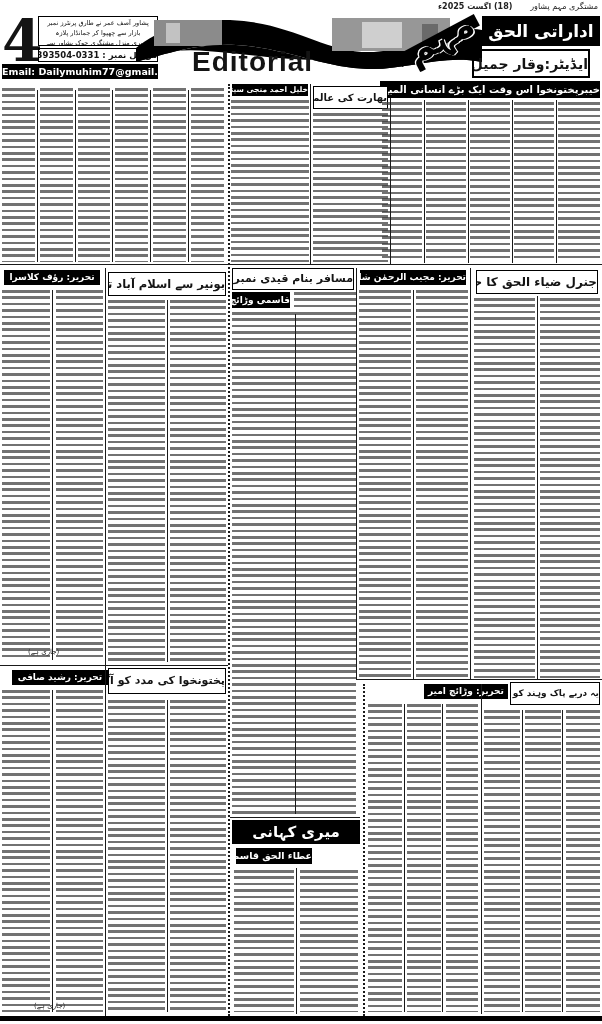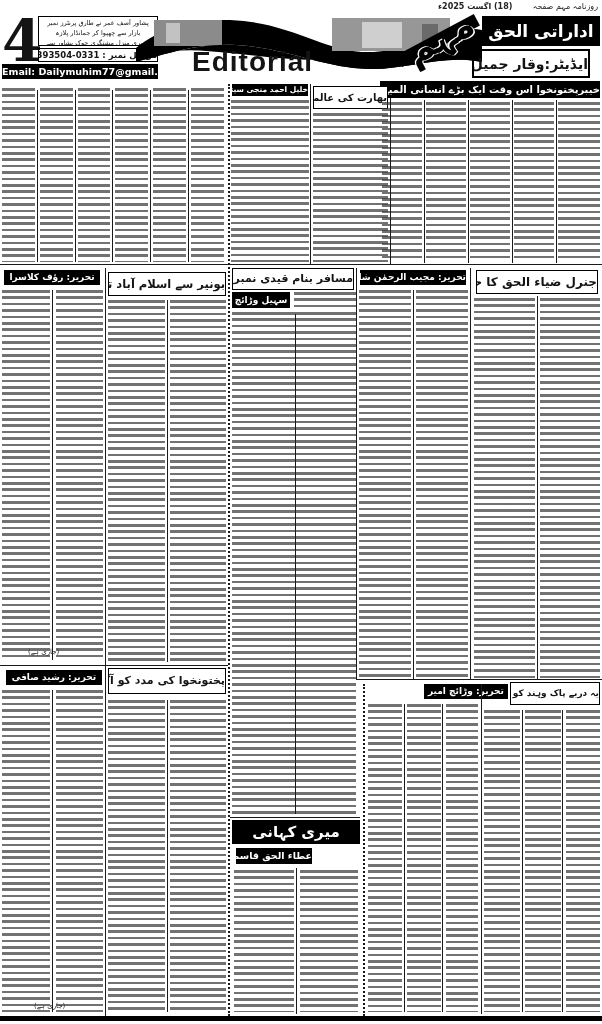--- a/index.html
+++ b/index.html
@@ -45,21 +45,21 @@
   .vrule{border-left:1px solid #1a1a1a;width:0;}
   .vrule.dot{border-left:2px dotted #1a1a1a;}
   .hrule{background:#1a1a1a;height:1px;}
   .thickrule{background:#000;}
 </style>
 </head>
 <body>
 
 <div class="page">
 
-  <div class="abs tinytop rtl" style="right:4px;top:2px;">روزنامہ مہم صفحہ</div>
+  <div class="abs tinytop rtl" style="right:4px;top:2px;">مشتگری مہم پشاور</div>
   <div class="abs tinytop rtl" style="left:438px;top:2px;font-weight:bold;">(18) اگست 2025ء</div>
 
   <div class="abs big4" style="left:2px;top:12px;width:34px;text-align:center;">4</div>
   <div class="abs pubbox rtl" style="left:38px;top:16px;width:120px;height:30px;">
     <div>پشاور آصف عمر نے طارق پرنٹرز نمبر بازار سے چھپوا کر جمانڈار پلازہ</div>
     <div>تیسری منزل مشتگری چوک پشاور سے شائع کیا۔</div>
   </div>
   <div class="abs mobilebox rtl" style="left:38px;top:48px;width:120px;height:14px;">موبائل نمبر : 0331-5393504</div>
   <div class="abs emailstrip" style="left:2px;top:64px;width:156px;height:15px;">Email: Dailymuhim77@gmail.com</div>
 
@@ -83,26 +83,26 @@
   <div class="abs editorbox rtl" style="left:472px;top:49px;width:118px;height:29px;">ایڈیٹر:وقار جمیل</div>
 
   <div class="abs leadbar rtl" style="left:380px;top:81px;width:220px;height:17px;">خیبرپختونخوا اس وقت ایک بڑے انسانی المیے سے دوچار ہے</div>
 
   <div class="abs bstrip rtl" style="left:232px;top:84px;width:76px;height:12px;font-size:7.5px;line-height:12px;">خلیل احمد منجی سیتل والا</div>
   <div class="abs hbox rtl" style="left:313px;top:86px;width:75px;height:23px;font-size:10px;line-height:21px;">بھارت کی عالمی رسوائی</div>
 
   <div class="abs hbox rtl" style="left:476px;top:270px;width:122px;height:24px;font-size:12px;line-height:22px;">جنرل ضیاء الحق کا حادثہ</div>
   <div class="abs bstrip rtl" style="left:360px;top:270px;width:106px;height:15px;font-size:9px;line-height:15px;">تحریر: مجیب الرحمٰن شامی</div>
   <div class="abs hbox rtl" style="left:232px;top:268px;width:122px;height:22px;font-size:11px;line-height:20px;">مسافر بنام قیدی نمبر 804!!</div>
-  <div class="abs bstrip rtl" style="left:232px;top:292px;width:58px;height:16px;font-size:9px;line-height:16px;">سہیل وڑائچ</div>
+  <div class="abs bstrip rtl" style="left:232px;top:292px;width:58px;height:16px;font-size:9px;line-height:16px;">قاسمی وڑائچ</div>
   <div class="abs hbox rtl" style="left:108px;top:272px;width:118px;height:24px;font-size:11.5px;line-height:22px;">بونیر سے اسلام آباد تک</div>
   <div class="abs bstrip rtl" style="left:4px;top:270px;width:96px;height:15px;font-size:9px;line-height:15px;">تحریر: رؤف کلاسرا</div>
 
   <div class="abs hbox rtl" style="left:108px;top:668px;width:118px;height:26px;font-size:11px;line-height:24px;">پختونخوا کی مدد کو آگے بڑھیں</div>
-  <div class="abs bstrip rtl" style="left:6px;top:670px;width:96px;height:15px;font-size:9px;line-height:15px;">تحریر: رشید صافی</div>
+  <div class="abs bstrip rtl" style="left:12px;top:670px;width:96px;height:15px;font-size:9px;line-height:15px;">تحریر: رشید صافی</div>
   <div class="abs hbox rtl" style="left:510px;top:682px;width:90px;height:23px;font-size:9px;line-height:21px;">یہ دریے پاک وہند کو بچے نہیں</div>
   <div class="abs bstrip rtl" style="left:424px;top:684px;width:84px;height:15px;font-size:9px;line-height:15px;">تحریر: وڑائچ امیر</div>
   <div class="abs blackbar rtl" style="left:232px;top:820px;width:128px;height:24px;font-size:15px;line-height:24px;">میری کہانی</div>
   <div class="abs bstrip rtl" style="left:236px;top:848px;width:76px;height:16px;font-size:9.5px;line-height:16px;">عطاء الحق قاسمی</div>
 
   <div class="abs contmark rtl" style="left:28px;top:648px;">(جاری ہے)</div>
   <div class="abs contmark rtl" style="left:34px;top:1002px;">(جاری ہے)</div>
 
   <div class="abs hrule" style="left:0;top:264px;width:602px;"></div>
   <div class="abs hrule" style="left:0;top:665px;width:228px;"></div>

